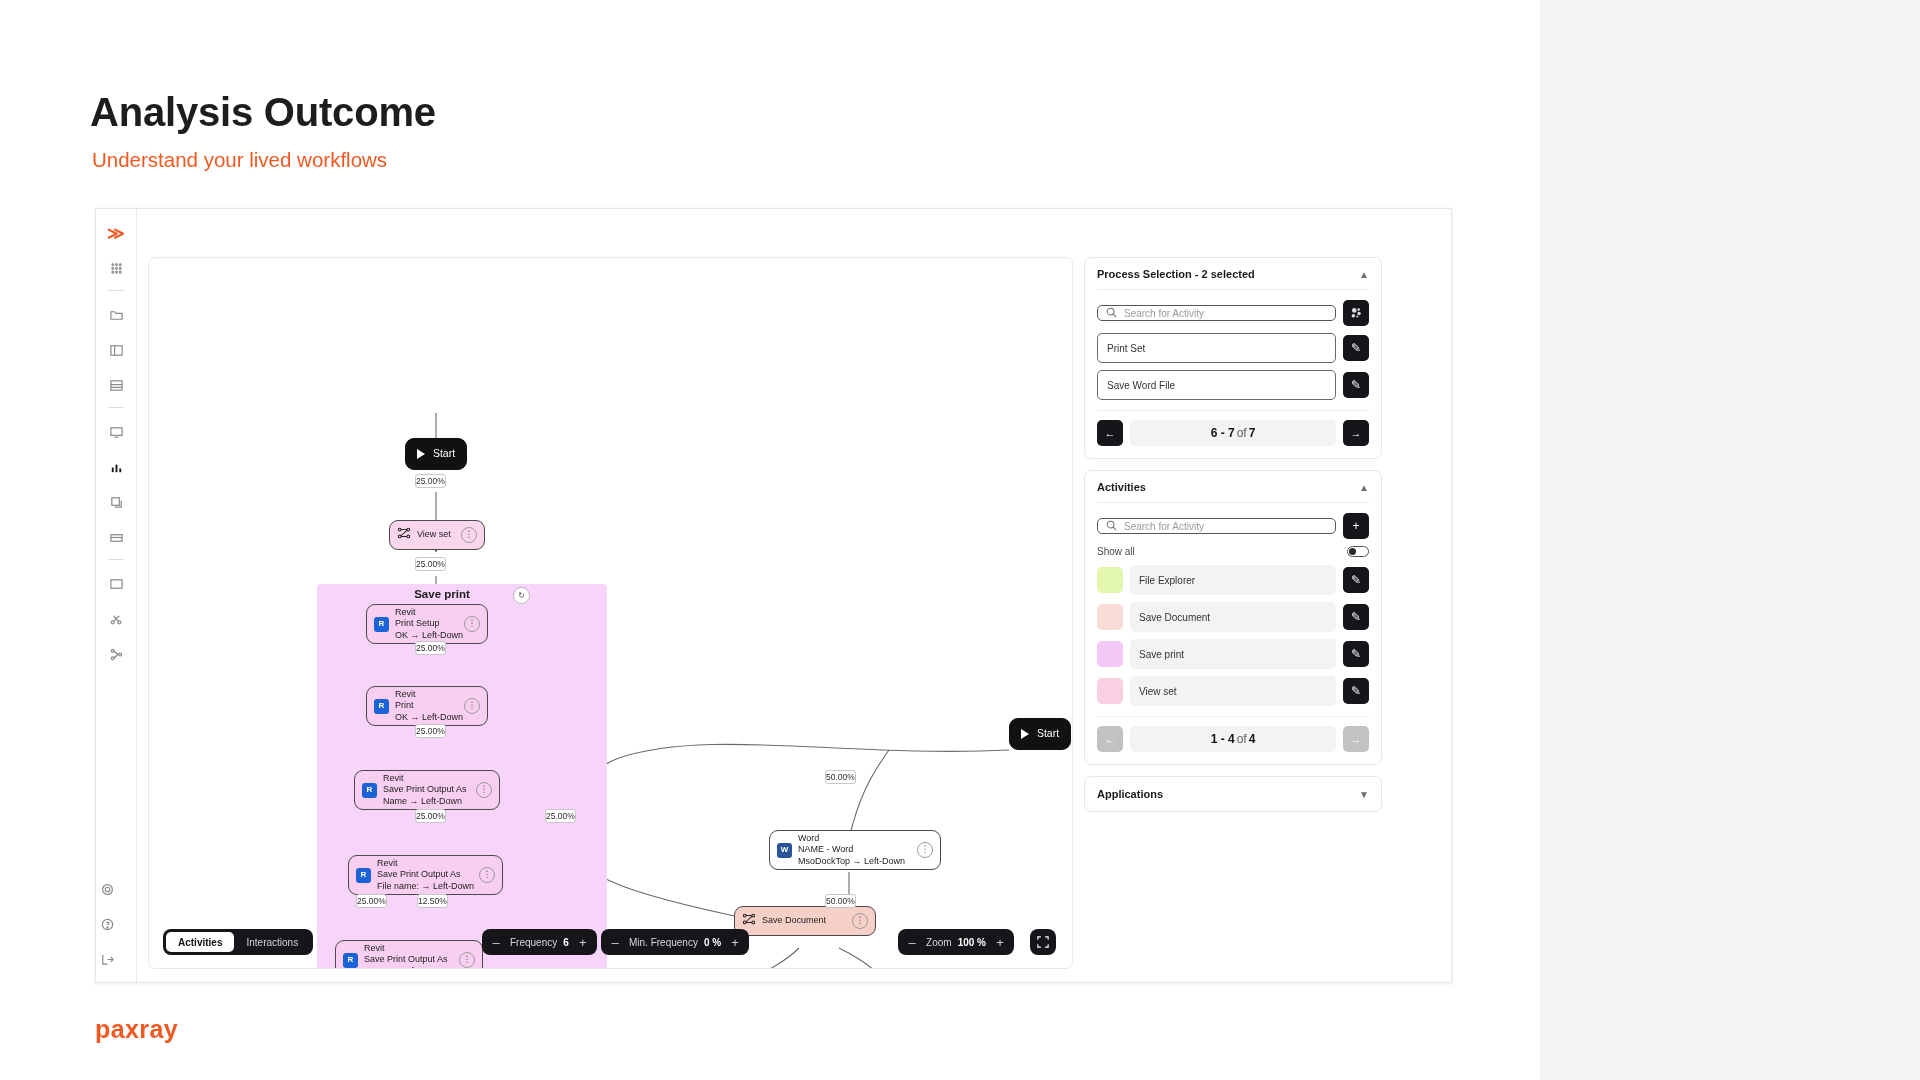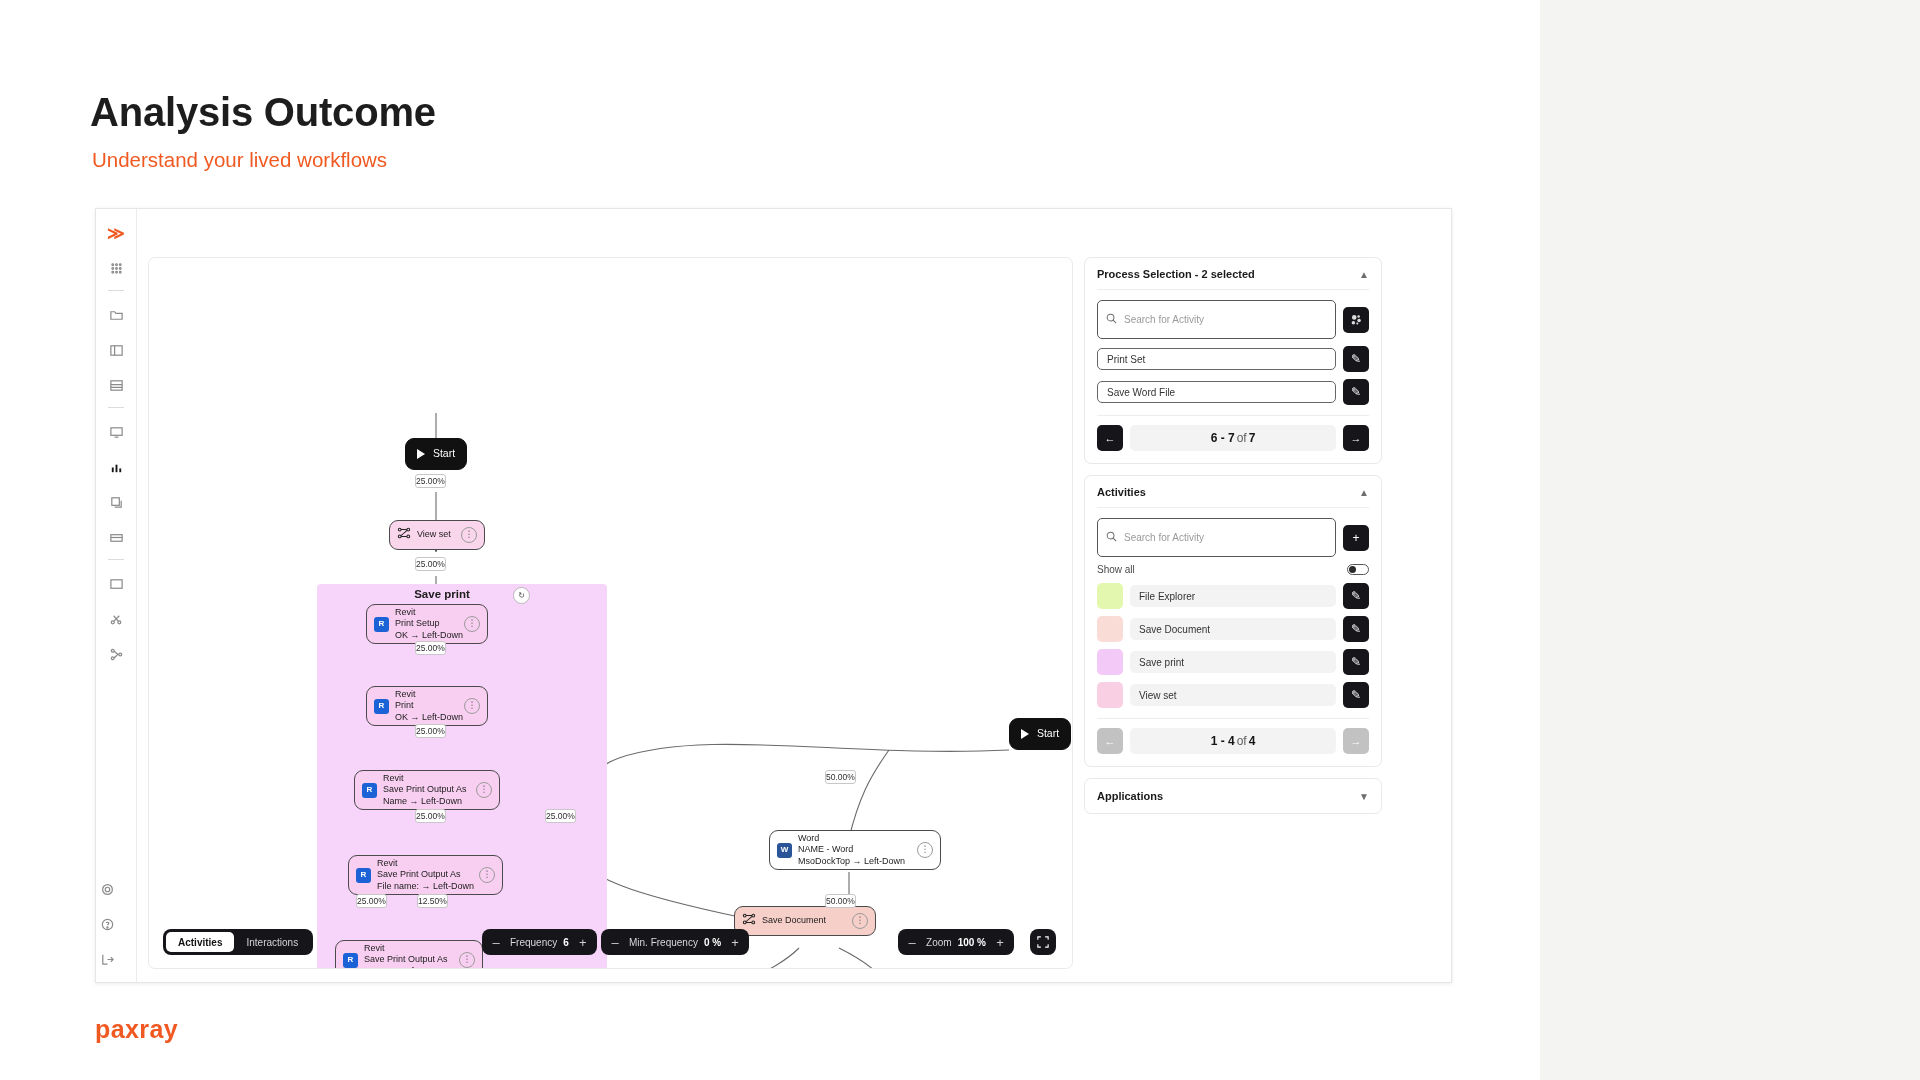--- a/index.html
+++ b/index.html
@@ -138,32 +138,32 @@
     margin-bottom:11px; padding:10px 12px 12px;
   }
   .card-head{
     display:flex; align-items:center; justify-content:space-between;
     font-size:11px; font-weight:bold; color:#1a1a1a; padding-bottom:9px;
   }
   .card-head .chev{ color:#6d6d6d; font-size:10px;}
   .card-sep{ height:1px;background:#ededed;margin-bottom:10px;}
   .row{ display:flex; align-items:center; margin-bottom:7px;}
   .search{
-    flex:1; height:39px; border:1px solid #565656; border-radius:5px;
+    flex:1; height:16px; border:1px solid #565656; border-radius:5px;
     display:flex;align-items:center;padding:0 8px; font-size:10px;color:#9a9a9a;
     background:#fff;
   }
   .search .mag{ margin-right:7px; color:#6f6f6f;}
   .sq-btn{
     width:26px;height:26px;border-radius:5px;background:#15151a;
     margin-left:7px;display:flex;align-items:center;justify-content:center;
     color:#fff;font-size:12px; flex:0 0 auto; cursor:pointer;
   }
   .pill{
-    flex:1; height:22px;border:1px solid #666; border-radius:5px;
+    flex:1; height:30px;border:1px solid #666; border-radius:5px;
     display:flex;align-items:center;padding:0 9px;font-size:10px;color:#333;
     background:#fff;
   }
   .pill.flat{ border:none;background:#f3f3f3;}
   .swatch{ width:26px;height:26px;border-radius:5px;flex:0 0 auto;margin-right:7px;}
   .pager{ display:flex;align-items:center;margin-top:9px;}
   .pager .nav{
     width:26px;height:26px;border-radius:5px;background:#15151a;color:#fff;
     display:flex;align-items:center;justify-content:center;font-size:11px;cursor:pointer;
   }

